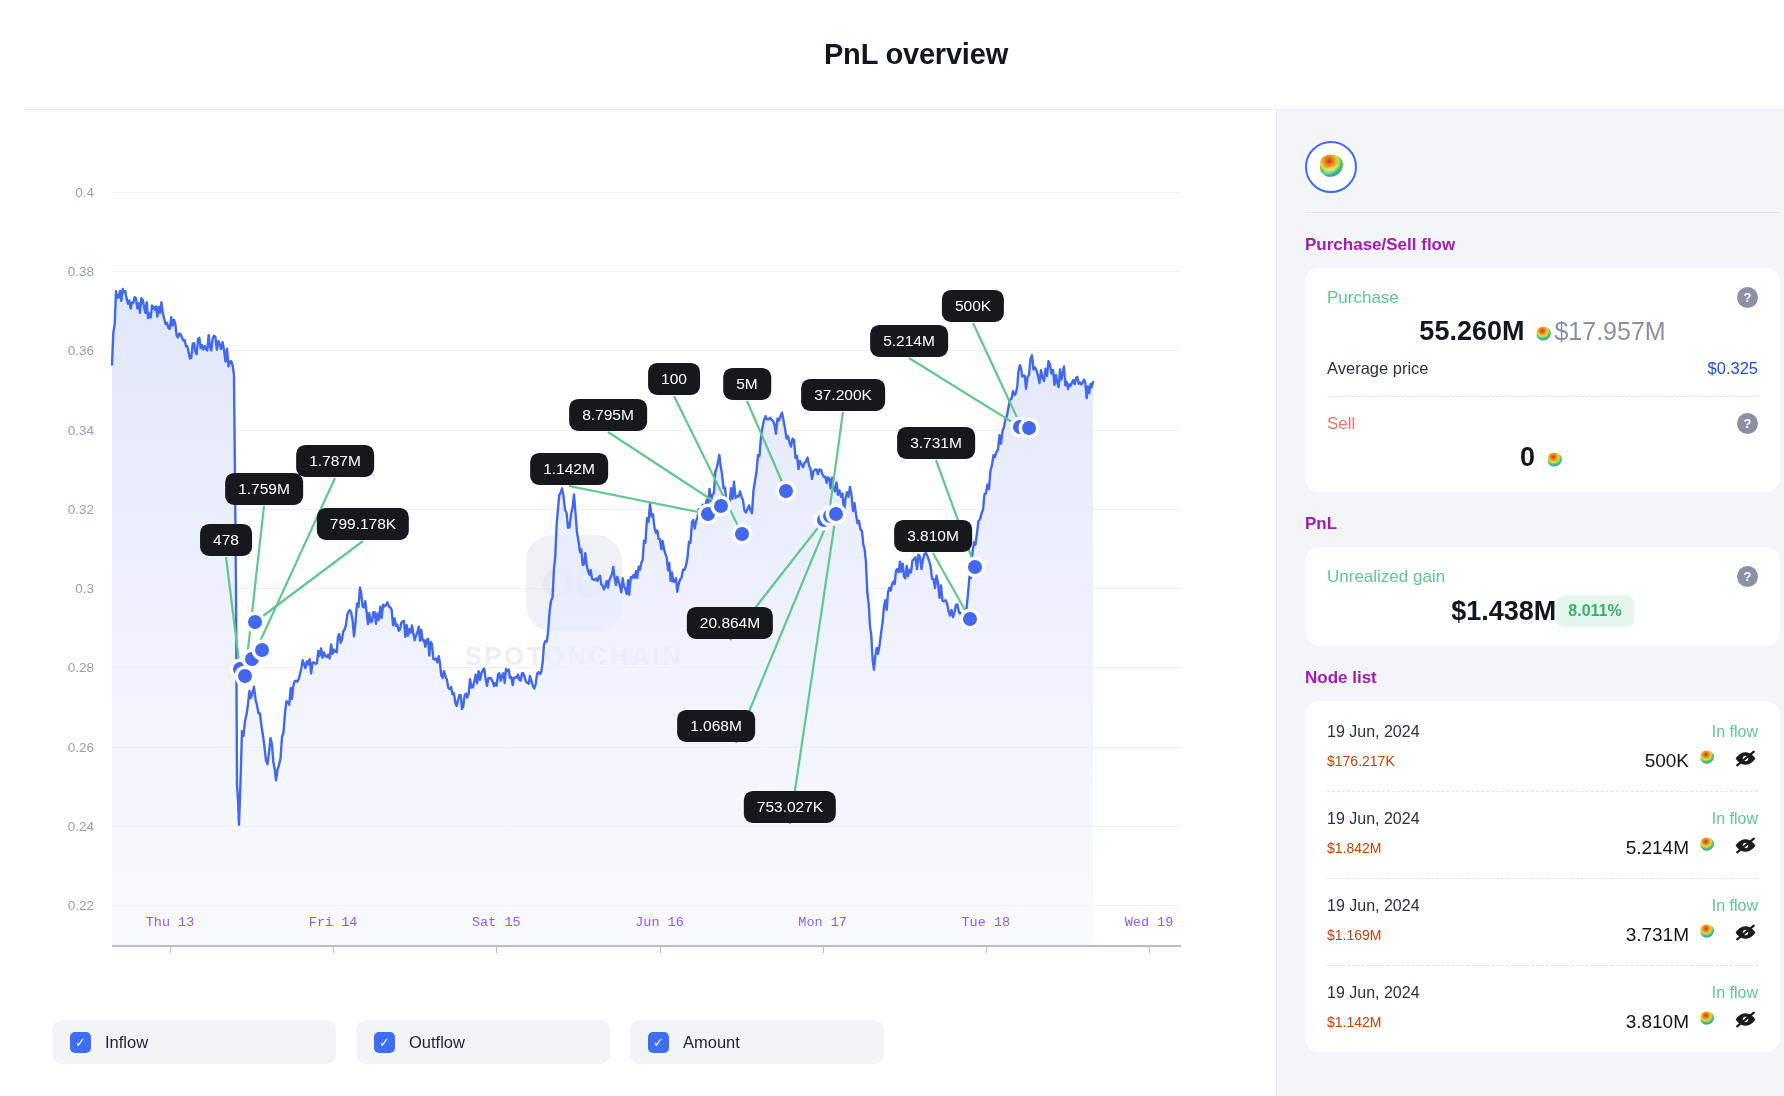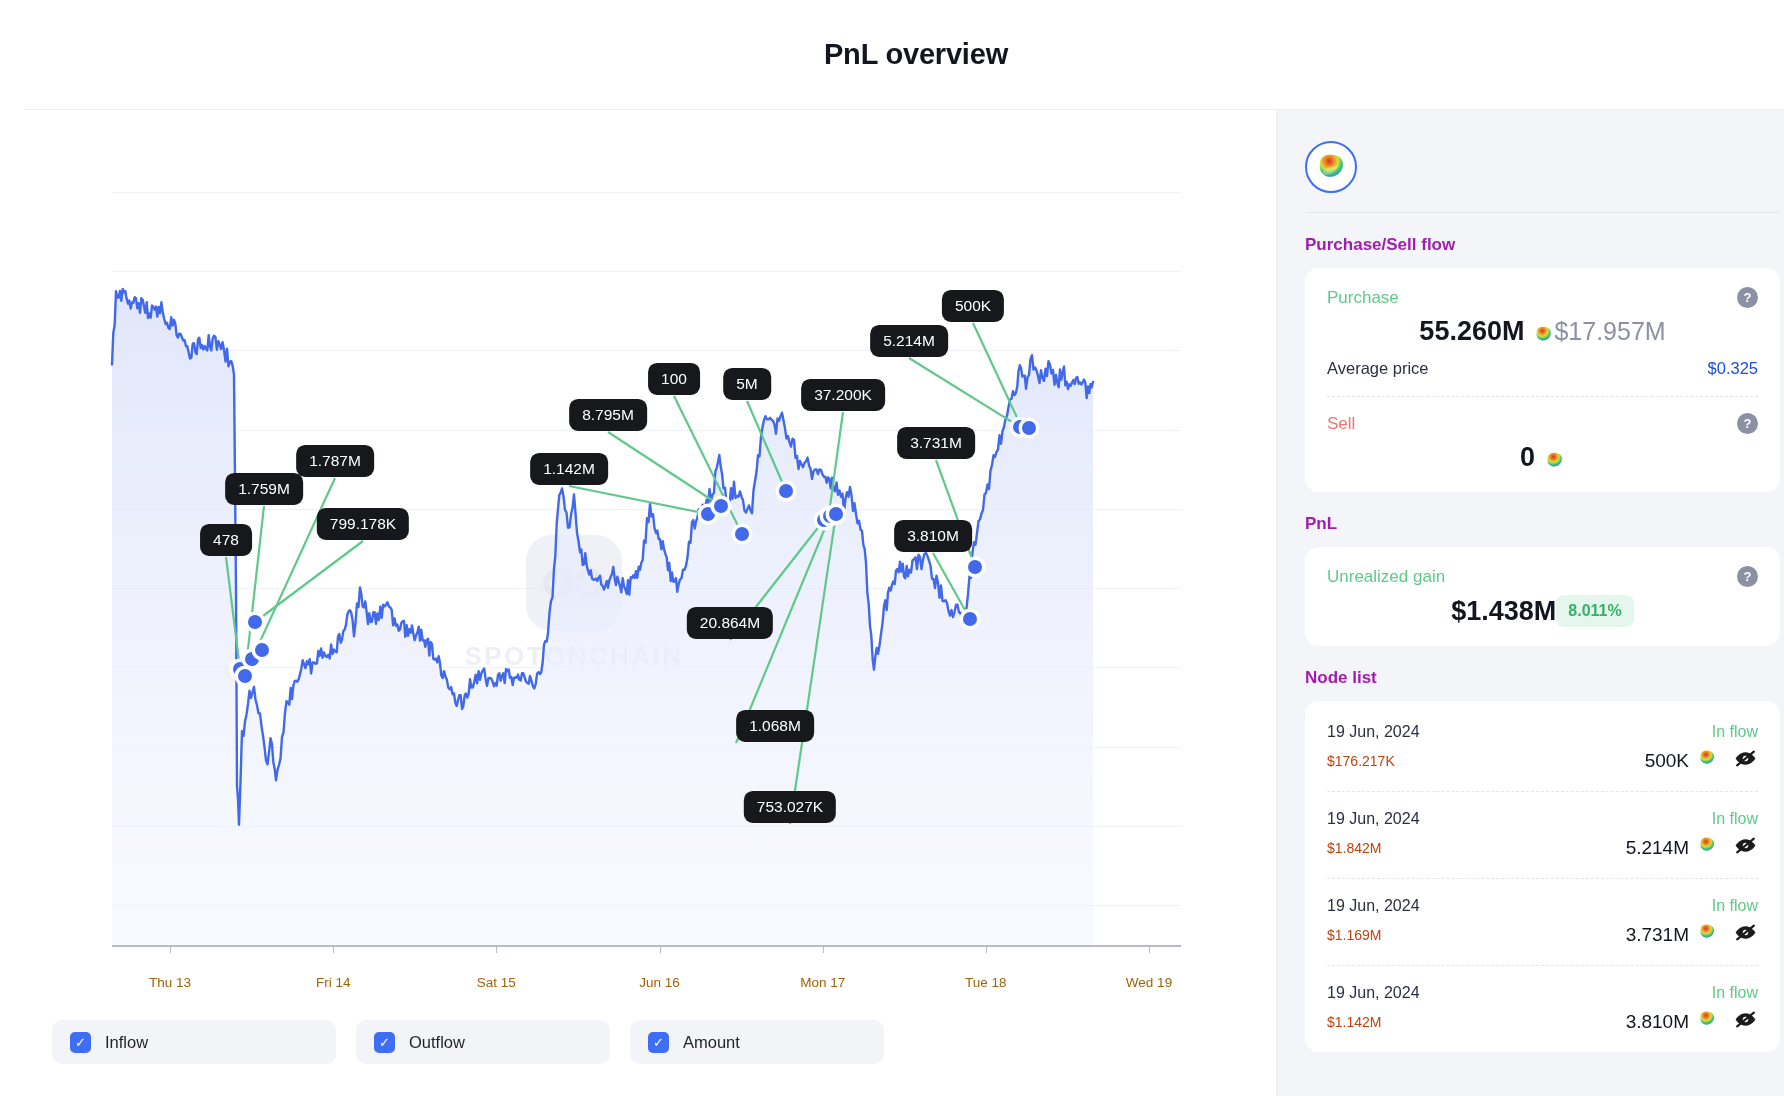--- a/index.html
+++ b/index.html
@@ -51,23 +51,23 @@
     white-space: nowrap;
   }
   .xaxis-line {
     position: absolute; left: 88px; top: 835px;
     width: 1069px; height: 2px; background: #b9bcc7;
   }
   .xtick-mark {
     position: absolute; top: 835px; width: 1px; height: 8px; background: #b9bcc7;
   }
   .xlabel {
-    position: absolute; top: 865px;
-    font-size: 13.5px; color: #a16207;
-    transform: translateX(-50%); white-space: nowrap;
+    position: absolute; top: 805px;
+    font-size: 13.5px; color: #8b5cf6;
+    transform: translateX(-50%); white-space: nowrap; font-family: Liberation Mono, monospace;
   }
 
   .watermark {
     position: absolute; left: 425px; top: 425px;
     width: 250px; height: 170px;
     display: flex; flex-direction: column;
     align-items: center; justify-content: flex-start;
     opacity: 0.55; pointer-events: none;
   }
   .wm-logo {
@@ -208,20 +208,32 @@
 <div id="app">
 
   <div class="header">
     <div class="header-title">PnL overview</div>
   </div>
 
   <div class="body-split">
 
     <div class="chart-pane">
 
+      <div class="ylabels">
+          <div class="ylabel" style="top: 31.7172px;">0.4</div>
+          <div class="ylabel" style="top: 111.01px;">0.38</div>
+          <div class="ylabel" style="top: 190.303px;">0.36</div>
+          <div class="ylabel" style="top: 269.596px;">0.34</div>
+          <div class="ylabel" style="top: 348.889px;">0.32</div>
+          <div class="ylabel" style="top: 428.182px;">0.3</div>
+          <div class="ylabel" style="top: 507.475px;">0.28</div>
+          <div class="ylabel" style="top: 586.768px;">0.26</div>
+          <div class="ylabel" style="top: 666.061px;">0.24</div>
+          <div class="ylabel" style="top: 745.354px;">0.22</div>
+        </div>
 
       <div id="grid-holder">
           <div class="gridline" style="top: 81.7172px; left: 88px; width: 1069px;"></div>
           <div class="gridline" style="top: 161.01px; left: 88px; width: 1069px;"></div>
           <div class="gridline" style="top: 240.303px; left: 88px; width: 1069px;"></div>
           <div class="gridline" style="top: 319.596px; left: 88px; width: 1069px;"></div>
           <div class="gridline" style="top: 398.889px; left: 88px; width: 1069px;"></div>
           <div class="gridline" style="top: 478.182px; left: 88px; width: 1069px;"></div>
           <div class="gridline" style="top: 557.475px; left: 88px; width: 1069px;"></div>
           <div class="gridline" style="top: 636.768px; left: 88px; width: 1069px;"></div>
@@ -331,21 +343,21 @@
           <div class="annot" style="left: 545px; top: 359px;">1.142M</div>
           <div class="annot" style="left: 584px; top: 305px;">8.795M</div>
           <div class="annot" style="left: 650px; top: 269px;">100</div>
           <div class="annot" style="left: 723px; top: 274px;">5M</div>
           <div class="annot" style="left: 819px; top: 285px;">37.200K</div>
           <div class="annot" style="left: 885px; top: 231px;">5.214M</div>
           <div class="annot" style="left: 949px; top: 196px;">500K</div>
           <div class="annot" style="left: 912px; top: 333px;">3.731M</div>
           <div class="annot" style="left: 909px; top: 426px;">3.810M</div>
           <div class="annot" style="left: 706px; top: 513px;">20.864M</div>
-          <div class="annot" style="left: 751px; top: 616px;">1.068M</div>
+          <div class="annot" style="left: 692px; top: 616px;">1.068M</div>
           <div class="annot" style="left: 766px; top: 697px;">753.027K</div>
         </div>
 
       <div class="controls">
 
         <div class="ctrl-chip chip-inflow">
           <div class="checkbox">
             <span>✓</span>
           </div>
           <span class="chip-label">Inflow</span>

